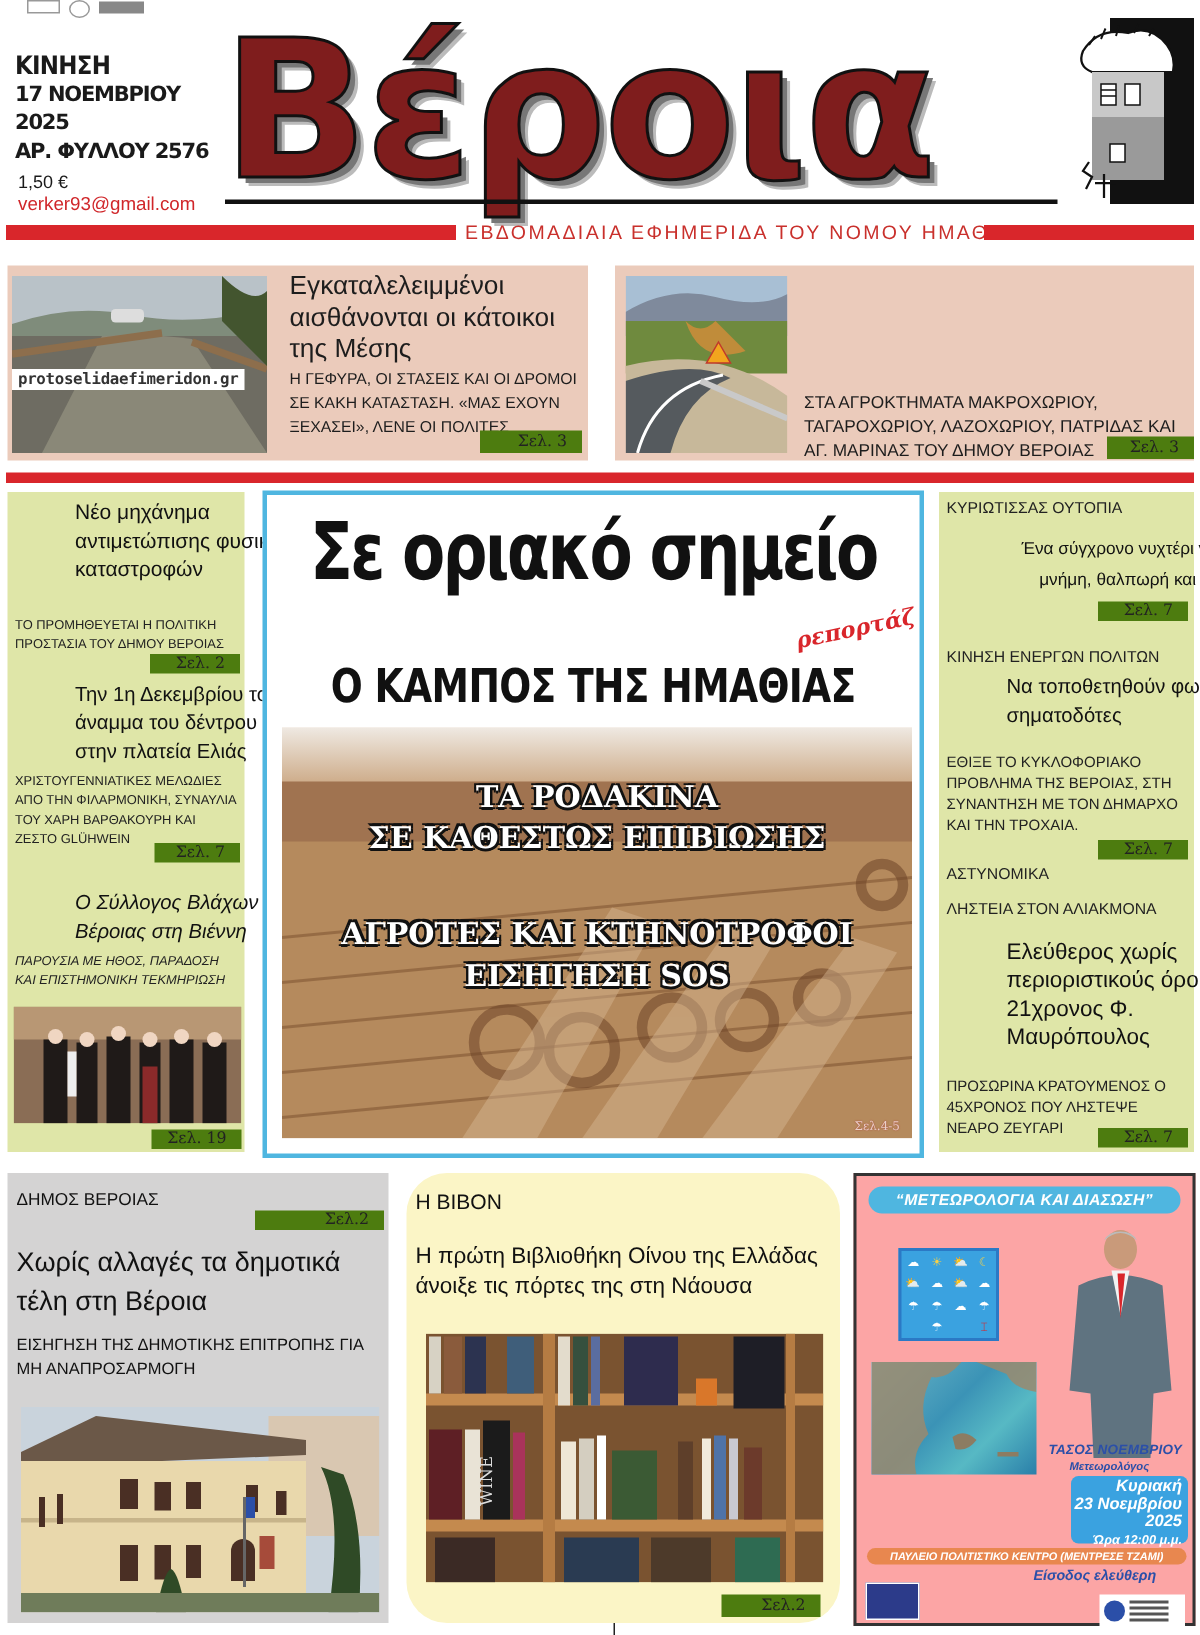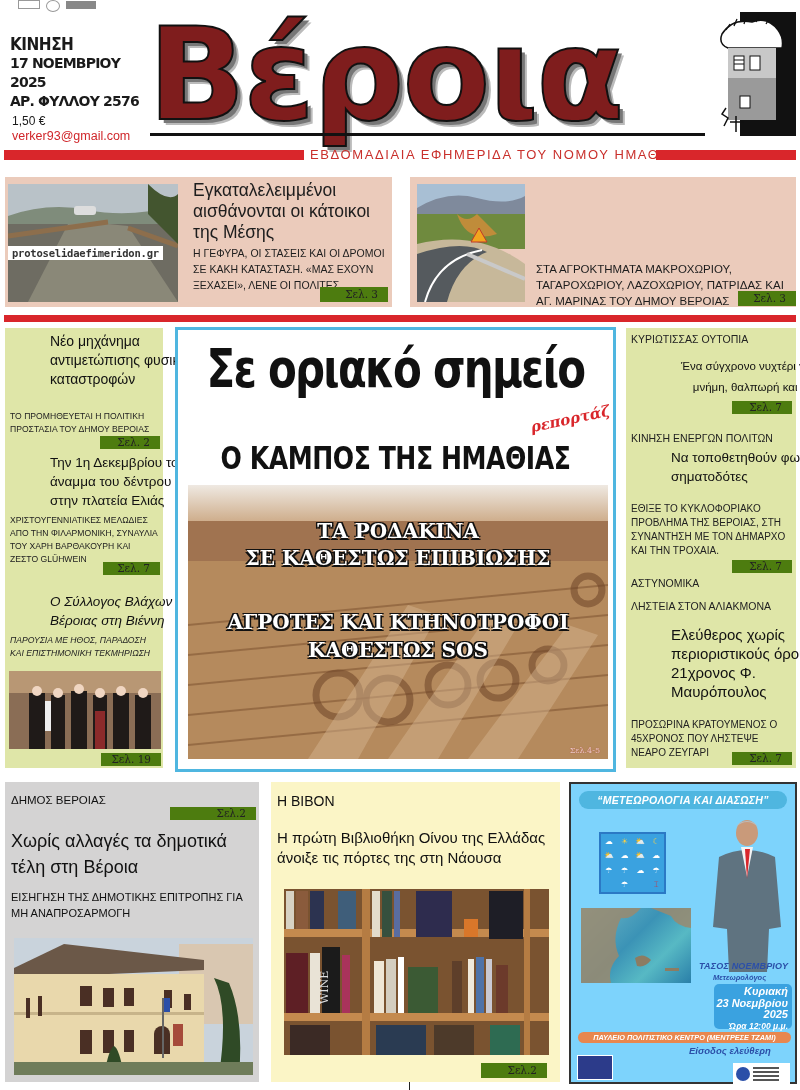--- a/index.html
+++ b/index.html
@@ -62,22 +62,22 @@
   .reportaz { position: absolute; right: 2px; top: 80px; font-family: "DejaVu Serif", serif; font-style: italic; font-weight: bold; font-size: 15px; color: #d9262b; transform: rotate(-12deg); }
   .lead-sub { position: absolute; left: 0; top: 110px; width: 100%; text-align: center; font-family: "DejaVu Sans Condensed", "DejaVu Sans", sans-serif; font-weight: bold; font-size: 31px; color: #111; transform: scaleX(0.9); letter-spacing: -0.5px; }
   .lead-photo { position: absolute; left: 10px; top: 155px; width: 420px; height: 274px; overflow: hidden; }
   .photo-caption { position: absolute; left: 0; width: 100%; text-align: center; font-family: "DejaVu Serif", serif; font-weight: bold; font-size: 20px; color: #fff; line-height: 26px; text-shadow: -1.5px -1.5px 0 #111, 1.5px -1.5px 0 #111, -1.5px 1.5px 0 #111, 1.5px 1.5px 0 #111, 0 2px 0 #111; }
   .lead-ref { position: absolute; right: 8px; bottom: 4px; font-family: "DejaVu Serif", serif; font-size: 8px; color: #e8d0c8; text-shadow: 0 0 1px #b03030; }
 
   
   .card-grey { background: #d4d3d3; }
   .card-yellow { background: #fbf5c6; }
   .bot1 { left: 5px; top: 782px; width: 254px; height: 300px; }
-  .bot2 { left: 271px; top: 782px; width: 289px; height: 300px; }
-  .bot3 { left: 569px; top: 782px; width: 228px; height: 302px; background: #7dd3fc; border: 2px solid #333; }
+  .bot2 { left: 271px; top: 782px; width: 289px; height: 300px; border-radius: 27px; }
+  .bot3 { left: 569px; top: 782px; width: 228px; height: 302px; background: #fca5a5; border: 2px solid #333; }
   .bot-kicker { position: absolute; font-size: 11.5px; color: #111; text-transform: uppercase; }
   .bot-title { position: absolute; font-size: 19px; line-height: 26px; color: #111; }
   .bot-sub { position: absolute; font-size: 11px; line-height: 16px; color: #111; text-transform: uppercase; }
   .bot-photo { position: absolute; overflow: hidden; }
 
   .pill { position: absolute; left: 8px; top: 7px; width: 208px; height: 18px; border-radius: 9px; background: #4fb6e0; color: #fff; font-style: italic; font-weight: bold; font-size: 10.5px; text-align: center; line-height: 18px; letter-spacing: 0.3px; }
   .wx-panel { position: absolute; left: 28px; top: 48px; width: 67px; height: 62px; background: #3aa2e0; border: 2px solid #2b79c5; display: grid; grid-template-columns: repeat(4, 1fr); grid-template-rows: repeat(4, 1fr); align-items: center; justify-items: center; font-size: 8px; color: #fff; }
   .map { position: absolute; left: 10px; top: 124px; width: 110px; height: 75px; background: linear-gradient(135deg, #6fb8c8, #3b93b6 45%, #57b9c4 70%, #2a7fa9); overflow: hidden; }
   .person { position: absolute; left: 138px; top: 33px; width: 75px; height: 155px; }
   .wx-name { position: absolute; left: 128px; top: 177px; font-style: italic; font-weight: bold; font-size: 9px; color: #2b4fa8; letter-spacing: 0.2px; }
@@ -249,21 +249,21 @@
       </g>
       <g fill="#d8b894" opacity="0.45">
         <polygon points="120,274 220,120 250,130 170,274"></polygon>
         <polygon points="200,274 300,130 330,140 250,274"></polygon>
         <polygon points="280,274 380,140 410,150 330,274"></polygon>
       </g>
     </svg>
     <div class="photo-caption" style="top:33px;">ΤΑ ΡΟΔΑΚΙΝΑ</div>
     <div class="photo-caption" style="top:60px;">ΣΕ ΚΑΘΕΣΤΩΣ ΕΠΙΒΙΩΣΗΣ</div>
     <div class="photo-caption" style="top:124px;">ΑΓΡΟΤΕΣ ΚΑΙ ΚΤΗΝΟΤΡΟΦΟΙ</div>
-    <div class="photo-caption" style="top:152px;">ΚΑΘΕΣΤΩΣ SOS</div>
+    <div class="photo-caption" style="top:152px;">ΕΙΣΗΓΗΣΗ SOS</div>
     <div class="lead-ref">Σελ.4-5</div>
   </div>
 </div>
 
 <div class="abs card-green right-col">
   <div>
     <div class="sc-kicker" style="left:5px; top:4px;">ΚΥΡΙΩΤΙΣΣΑΣ ΟΥΤΟΠΙΑ</div>
     <div class="sc-title" style="left:4px; top:28px; width:164px; font-size:11.5px; line-height:21px;text-align:right;">Ένα σύγχρονο νυχτέρι γεμάτο μνήμη, θαλπωρή και μαγεία</div>
     <div class="page-ref" style="left:106px; top:73px; width:60px; height:13px; line-height:13px;">Σελ. 7</div>
   </div>

